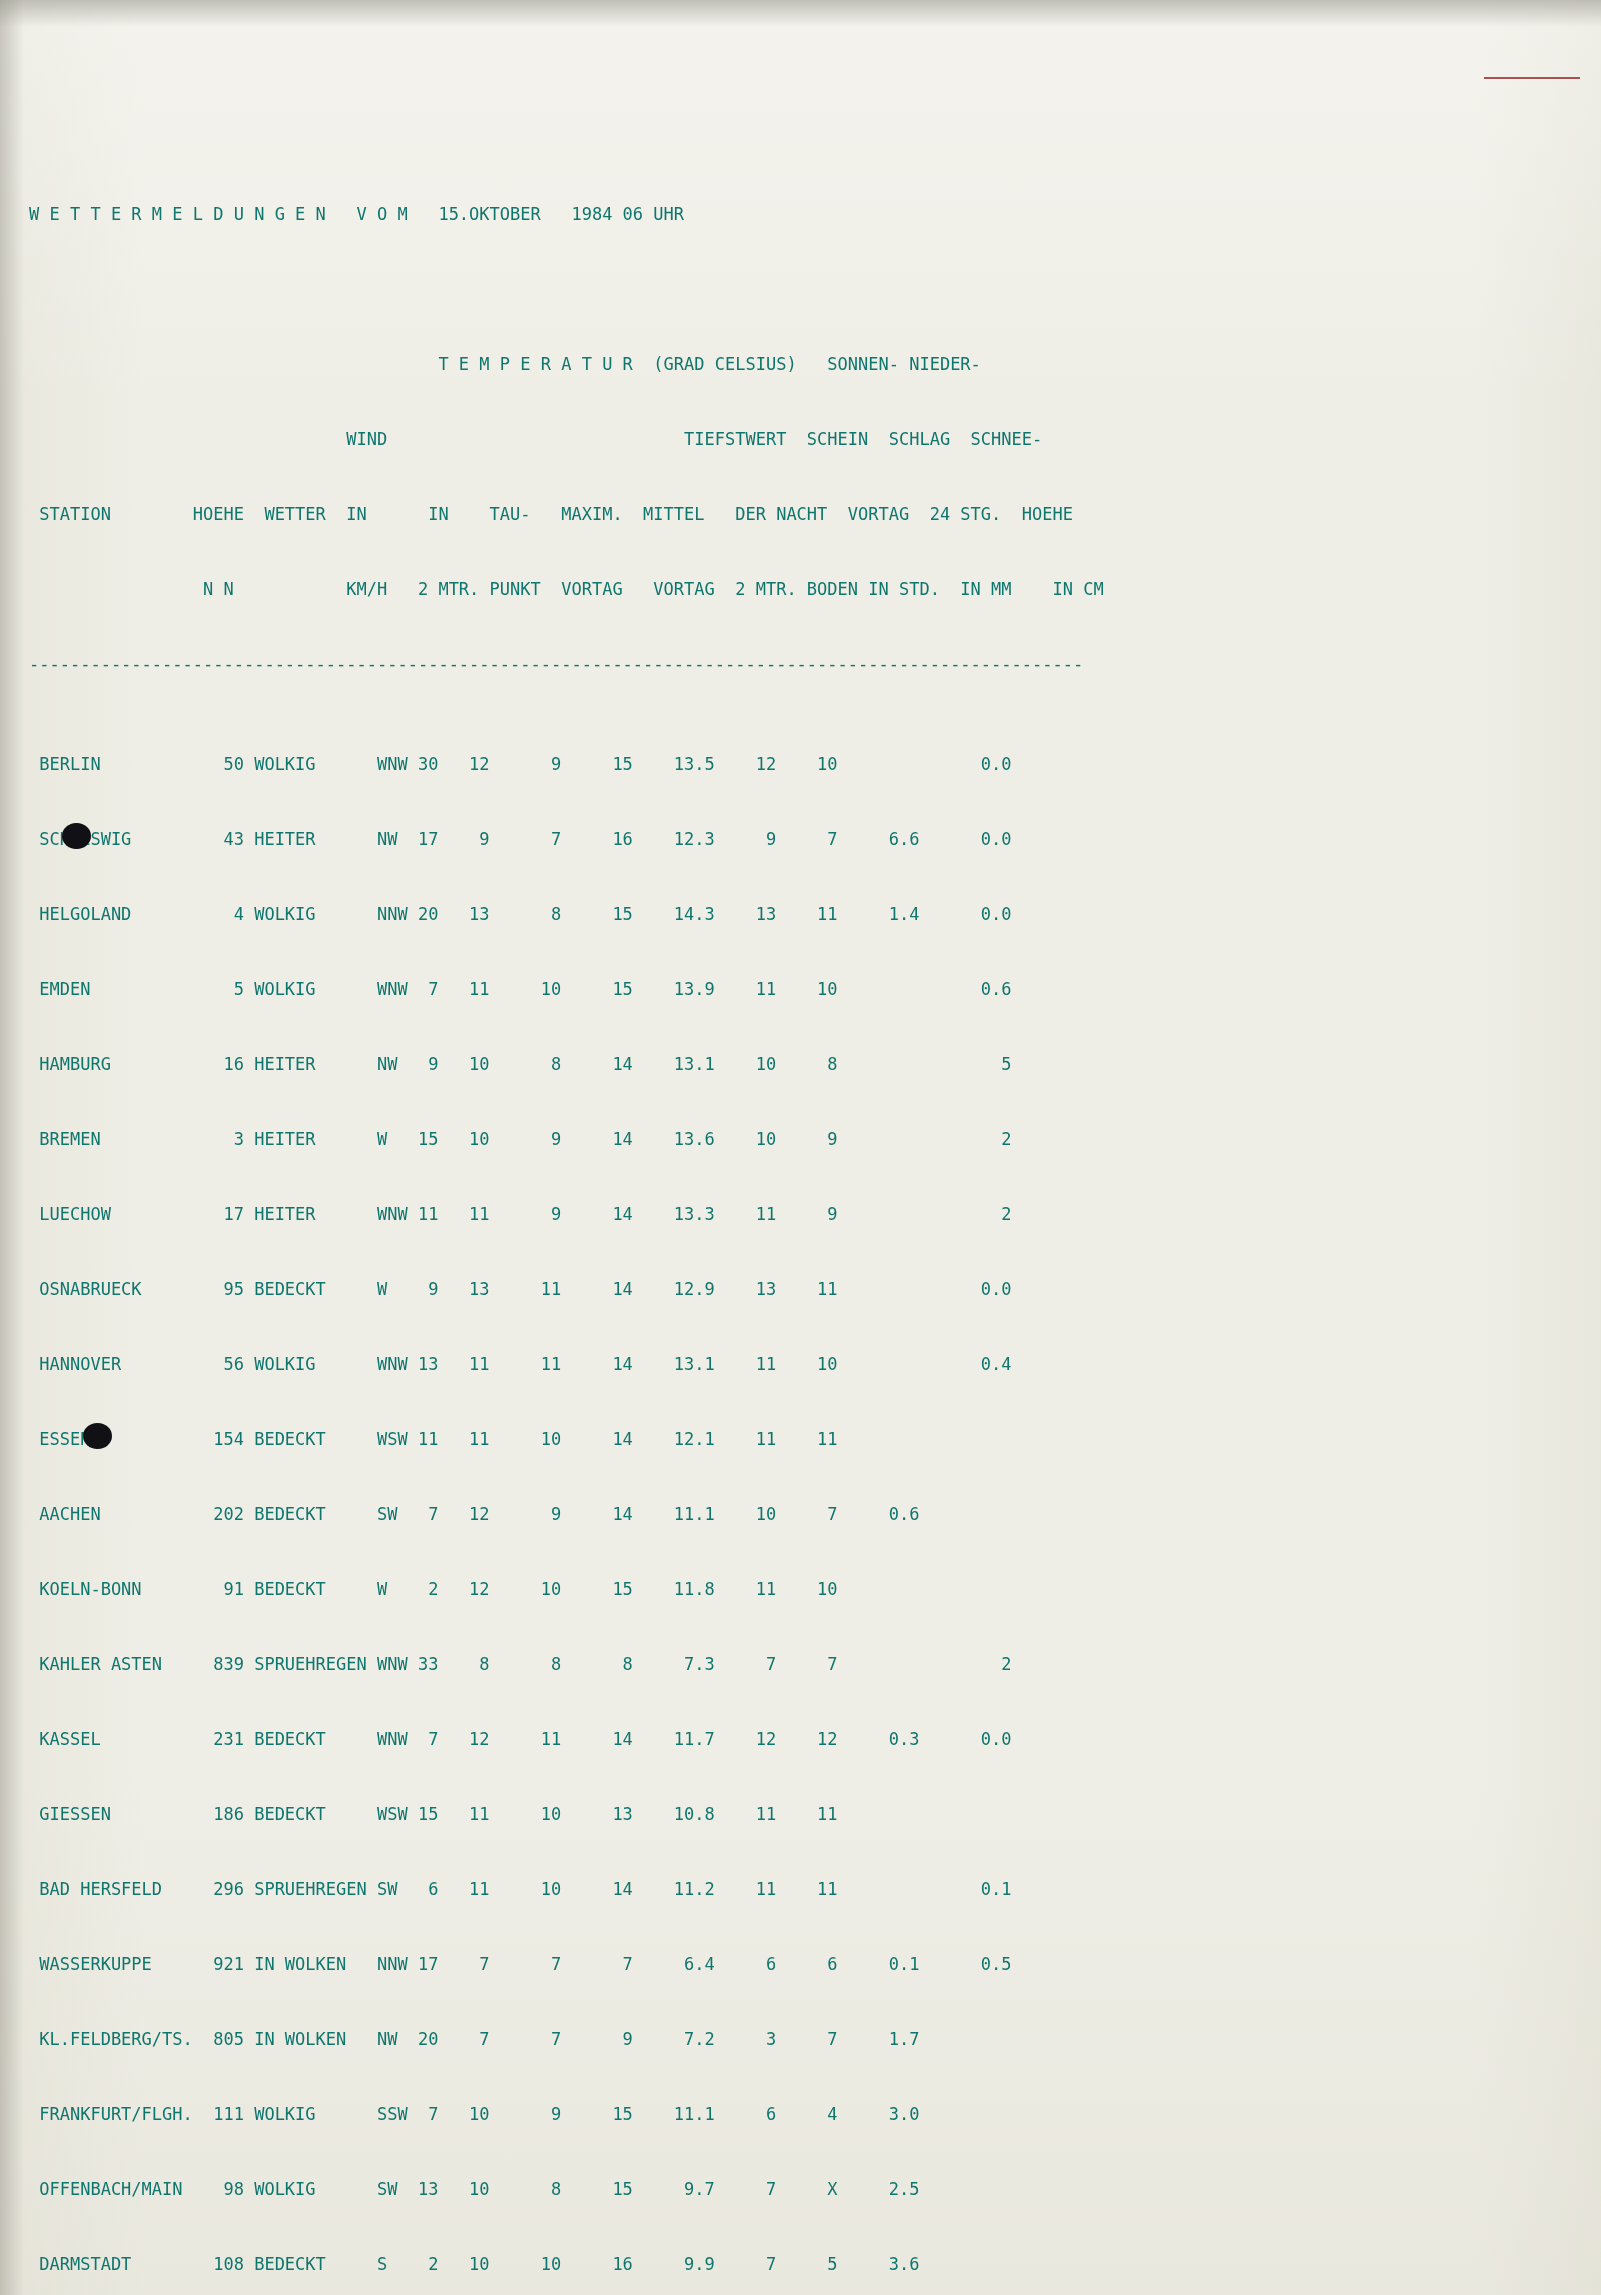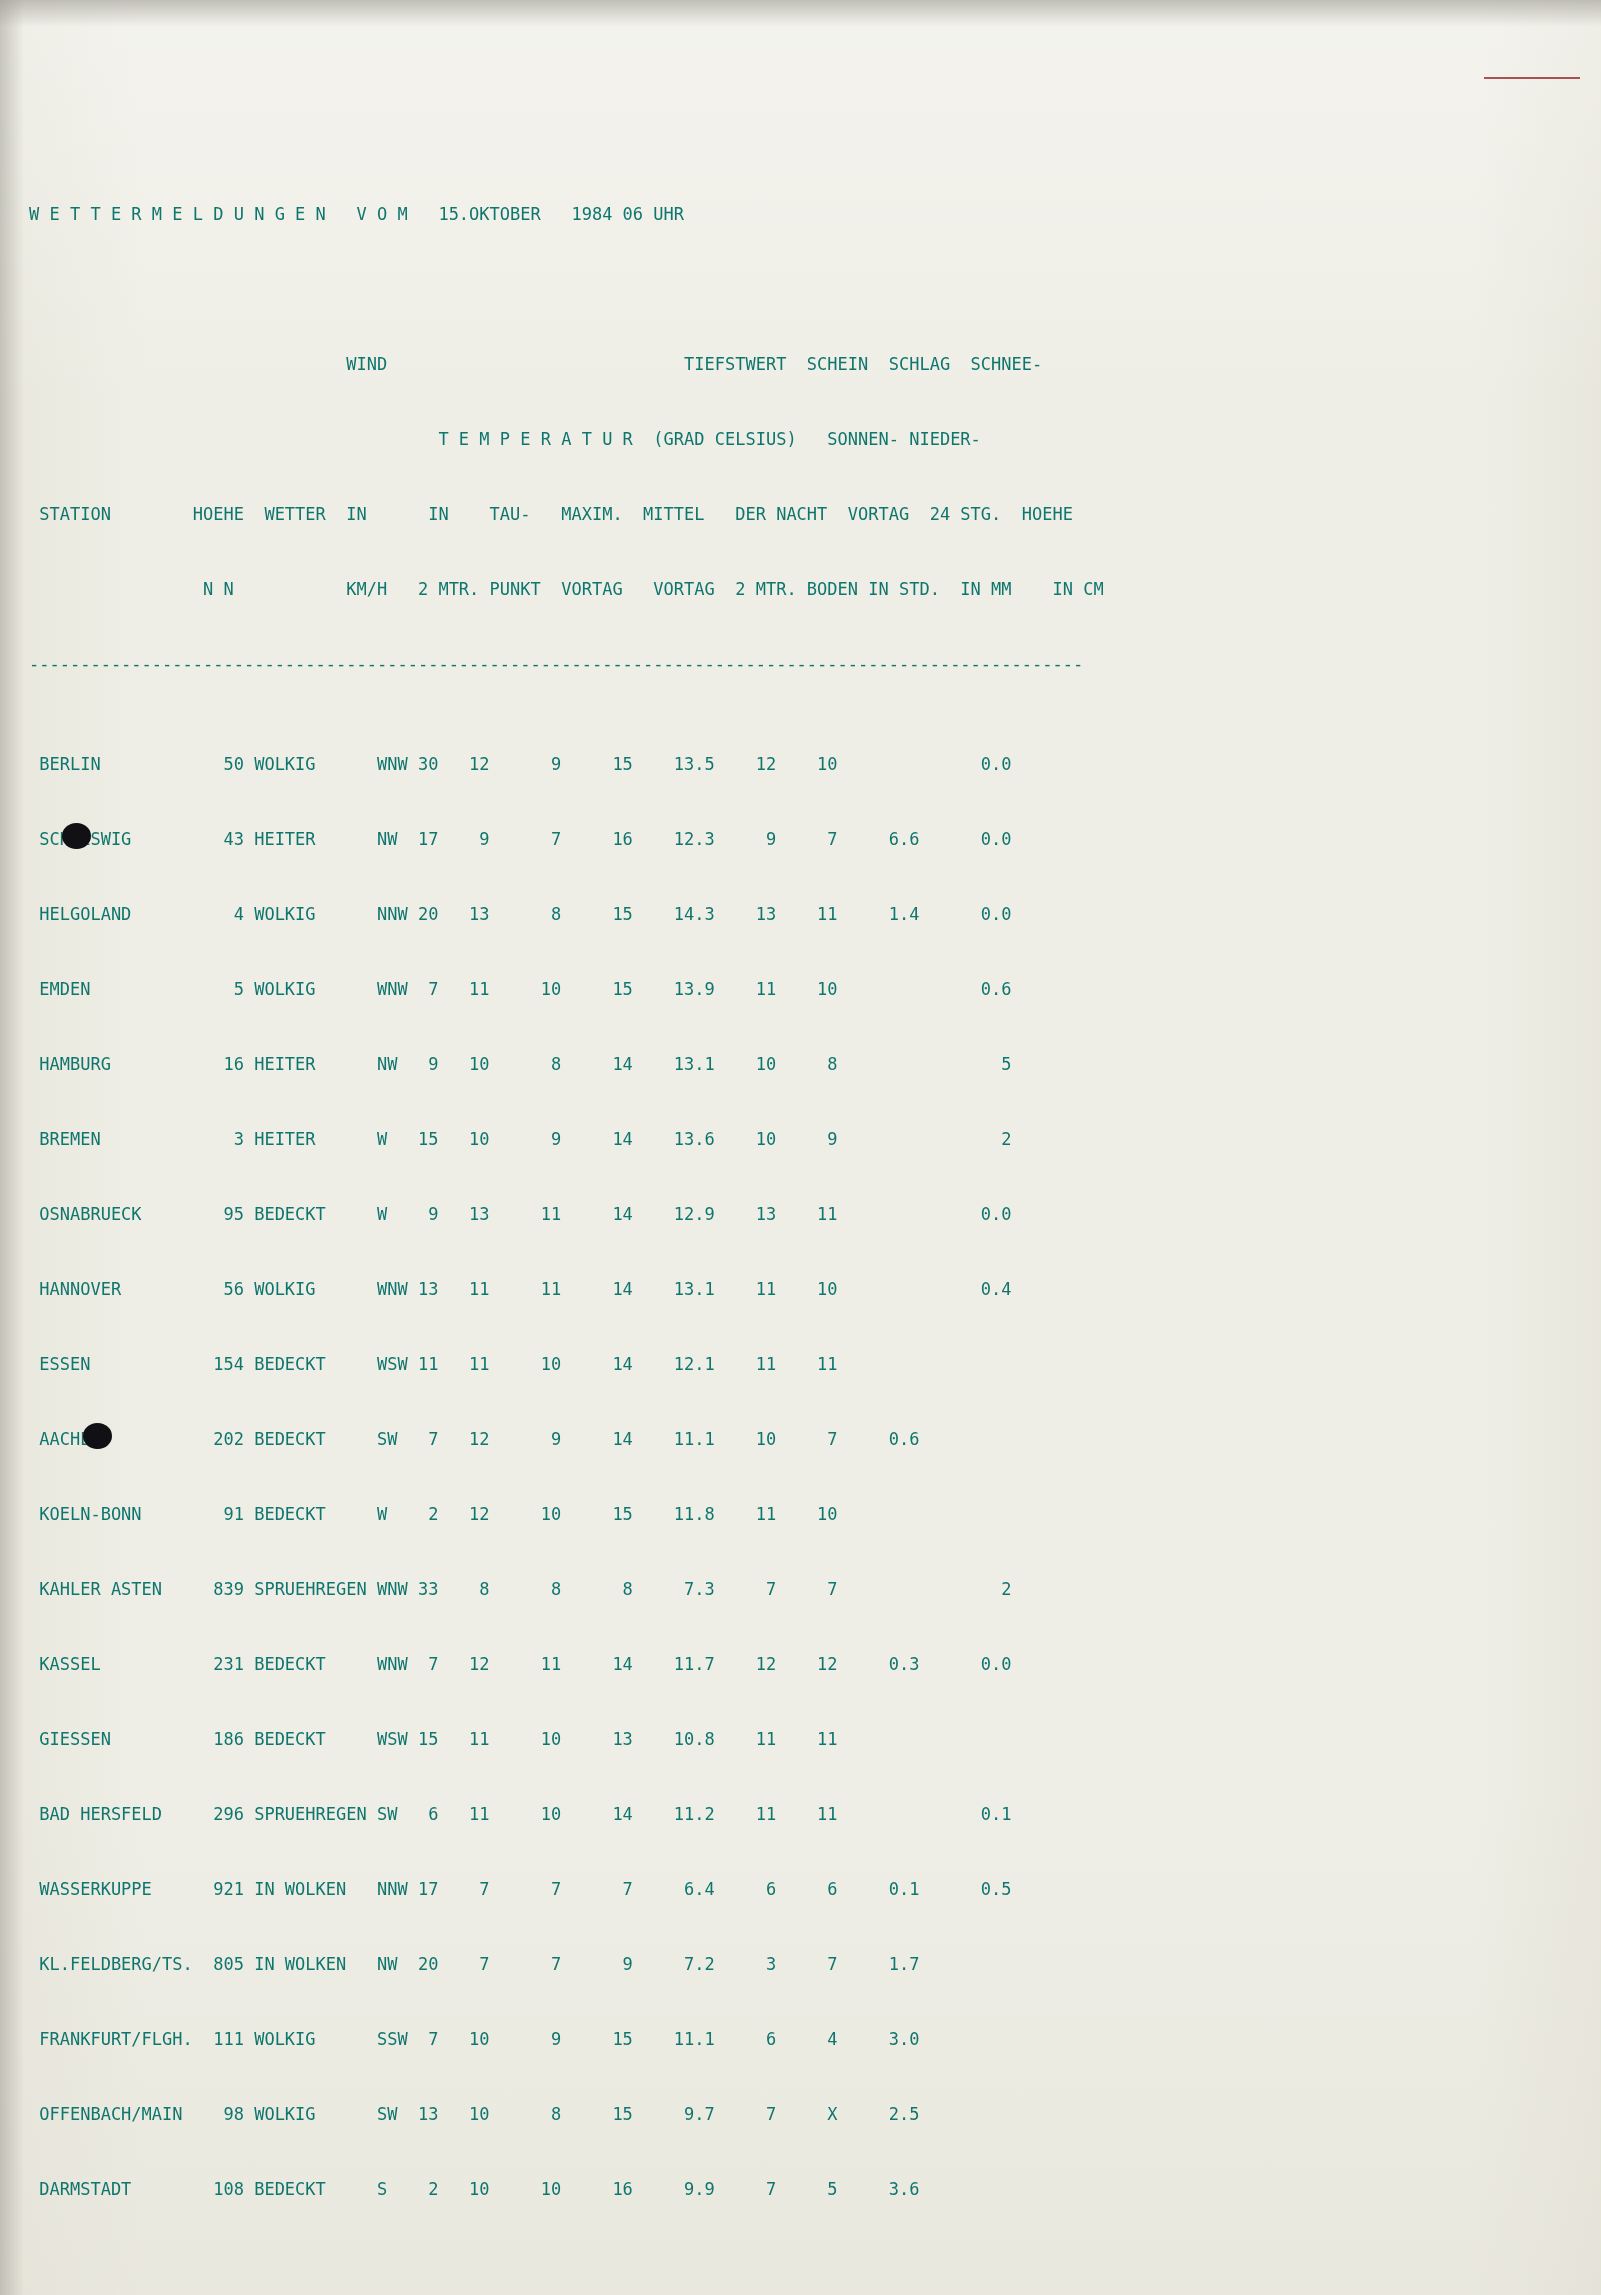--- a/index.html
+++ b/index.html
@@ -75,32 +75,33 @@
 <div class="page">
   <div class="paper-texture"></div>
   <div class="edge-shadow-top"></div>
   <div class="edge-shadow-left"></div>
   <div class="corner-mark"></div>
 
   <div class="mono">
     <span class="ln"> </span>
     <span class="ln title">W E T T E R M E L D U N G E N   V O M   15.OKTOBER   1984 06 UHR</span>
     <span class="ln"> </span>
+    <span class="ln">                                        T E M P E R A T U R  (GRAD CELSIUS)   SONNEN- NIEDER-</span>
     <span class="ln">                               WIND                             TIEFSTWERT  SCHEIN  SCHLAG  SCHNEE-</span>
-    <span class="ln">                                        T E M P E R A T U R  (GRAD CELSIUS)   SONNEN- NIEDER-</span>
     <span class="ln"> STATION        HOEHE  WETTER  IN      IN    TAU-   MAXIM.  MITTEL   DER NACHT  VORTAG  24 STG.  HOEHE</span>
     <span class="ln">                 N N           KM/H   2 MTR. PUNKT  VORTAG   VORTAG  2 MTR. BODEN IN STD.  IN MM    IN CM</span>
     <span class="ln">-------------------------------------------------------------------------------------------------------</span>
 
     <span class="ln"> BERLIN            50 WOLKIG      WNW 30   12      9     15    13.5    12    10              0.0</span>
     <span class="ln"> SCHLESWIG         43 HEITER      NW  17    9      7     16    12.3     9     7     6.6      0.0</span>
     <span class="ln"> HELGOLAND          4 WOLKIG      NNW 20   13      8     15    14.3    13    11     1.4      0.0</span>
     <span class="ln"> EMDEN              5 WOLKIG      WNW  7   11     10     15    13.9    11    10              0.6</span>
     <span class="ln"> HAMBURG           16 HEITER      NW   9   10      8     14    13.1    10     8                5</span>
     <span class="ln"> BREMEN             3 HEITER      W   15   10      9     14    13.6    10     9                2</span>
+    <span class="ln"> LUECHOW           17 HEITER      WNW 11   11      9     14    13.3    11     9                2</span>
     <span class="ln"> OSNABRUECK        95 BEDECKT     W    9   13     11     14    12.9    13    11              0.0</span>
     <span class="ln"> HANNOVER          56 WOLKIG      WNW 13   11     11     14    13.1    11    10              0.4</span>
     <span class="ln"> ESSEN            154 BEDECKT     WSW 11   11     10     14    12.1    11    11</span>
     <span class="ln"> AACHEN           202 BEDECKT     SW   7   12      9     14    11.1    10     7     0.6</span>
     <span class="ln"> KOELN-BONN        91 BEDECKT     W    2   12     10     15    11.8    11    10</span>
     <span class="ln"> KAHLER ASTEN     839 SPRUEHREGEN WNW 33    8      8      8     7.3     7     7                2</span>
     <span class="ln"> KASSEL           231 BEDECKT     WNW  7   12     11     14    11.7    12    12     0.3      0.0</span>
     <span class="ln"> GIESSEN          186 BEDECKT     WSW 15   11     10     13    10.8    11    11</span>
     <span class="ln"> BAD HERSFELD     296 SPRUEHREGEN SW   6   11     10     14    11.2    11    11              0.1</span>
     <span class="ln"> WASSERKUPPE      921 IN WOLKEN   NNW 17    7      7      7     6.4     6     6     0.1      0.5</span>

